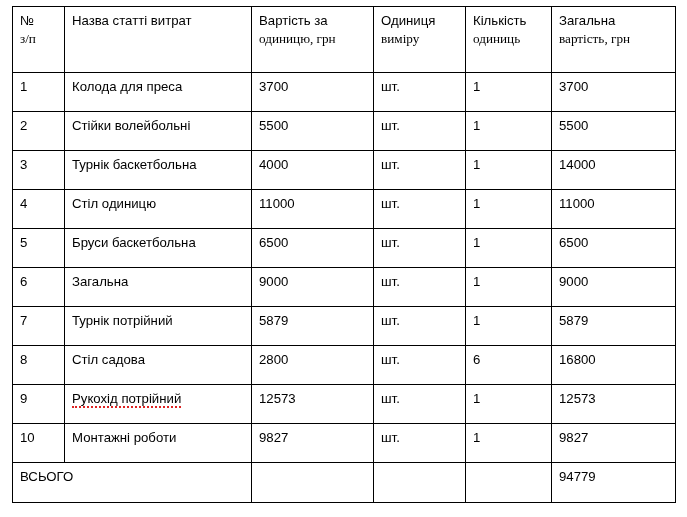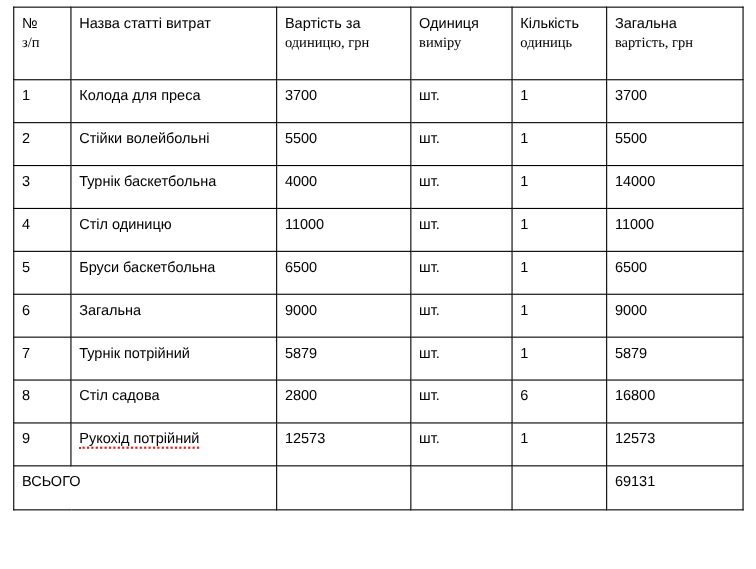--- a/index.html
+++ b/index.html
@@ -180,22 +180,30 @@
         <td class="c5cell">16800</td>
       </tr>
       <tr>
         <td class="num-cell">9</td>
         <td><span class="spell">Рукохід потрійний</span></td>
         <td class="c2cell">12573</td>
         <td class="c3cell">шт.</td>
         <td class="c4cell">1</td>
         <td class="c5cell">12573</td>
       </tr>
+      <tr>
+        <td class="num-cell">10</td>
+        <td>Монтажні роботи</td>
+        <td class="c2cell">9827</td>
+        <td class="c3cell">шт.</td>
+        <td class="c4cell">1</td>
+        <td class="c5cell">9827</td>
+      </tr>
       <tr class="total-row">
         <td class="total-label" colspan="2">ВСЬОГО</td>
         <td></td>
         <td></td>
         <td></td>
-        <td class="c5cell">69131</td>
+        <td class="c5cell">94779</td>
       </tr>
     </tbody>
   </table>
 </div>
 
 </body></html>

